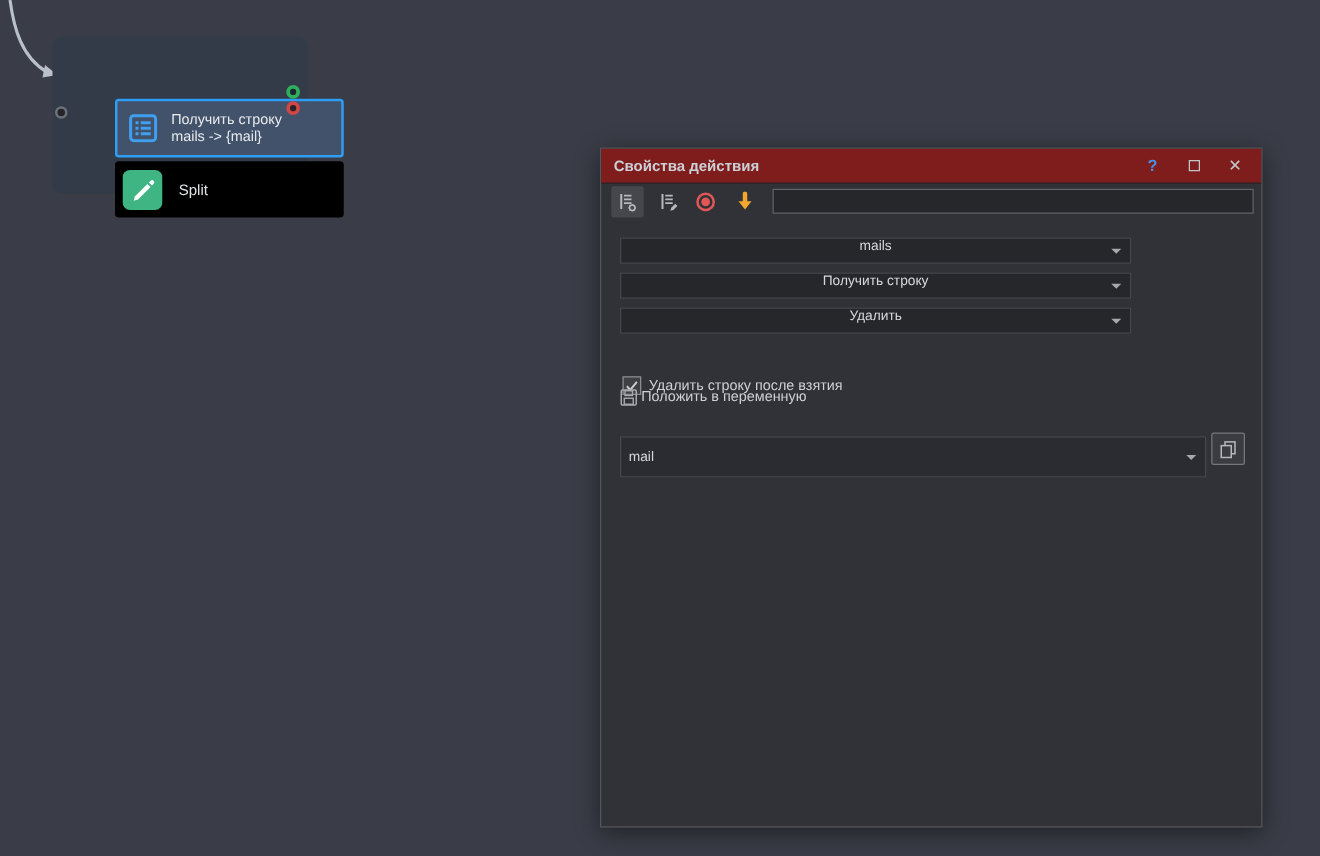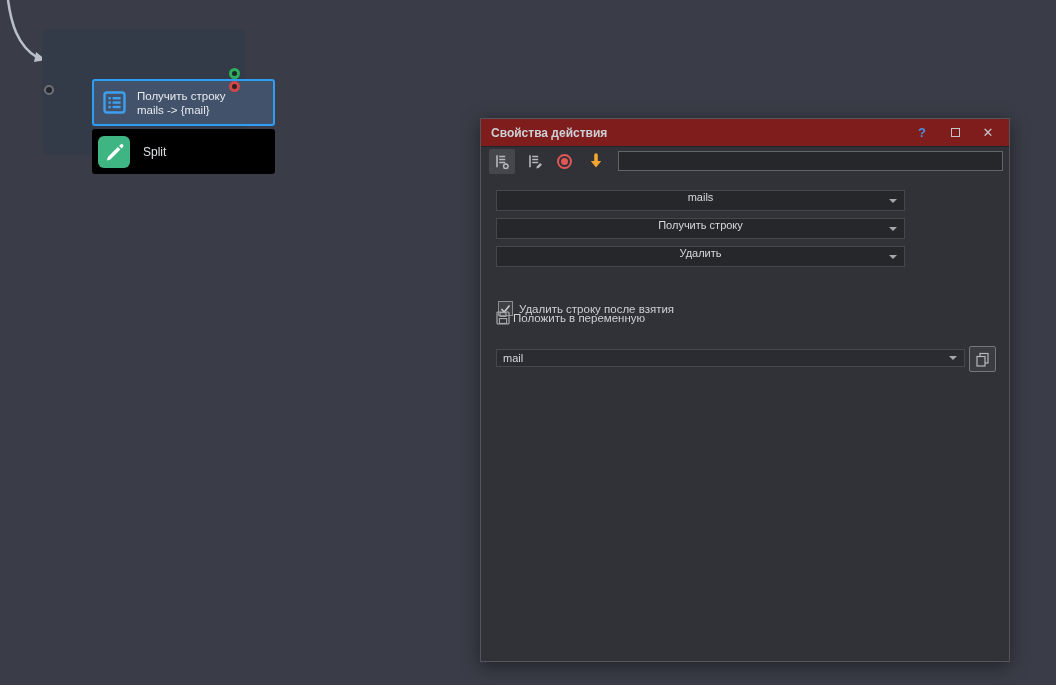--- a/index.html
+++ b/index.html
@@ -101,21 +101,21 @@
   .checkbox {
     width:15px; height:15px; background:#3e4044; border:1px solid #8b8d91;
     display:flex; align-items:center; justify-content:center;
   }
   .check-row .lbl { margin-left:6px; font-size:11.5px; color:#ced0d4;text-align:right; }
 
   .var-row { position:absolute; left:15px; top:192px; display:flex; align-items:center; }
   .var-row .lbl { margin-left:3px; font-size:11.5px; color:#ced0d4; }
 
   .combo {
-    position:absolute; left:15px; top:230px; width:469px; height:18px;
+    position:absolute; left:15px; top:230px; width:469px; height:33px;
     background:#2b2c31; border:1px solid #45474d;
     display:flex; align-items:center; font-size:11px; color:#d6d8dc;
     padding-left:6px;
   }
   .copy-btn {
     position:absolute; left:488px; top:227px; width:27px; height:26px;
     background:#3a3c41; border:1px solid #75777c; border-radius:2px;
     display:flex; align-items:center; justify-content:center;
   }
 </style>

